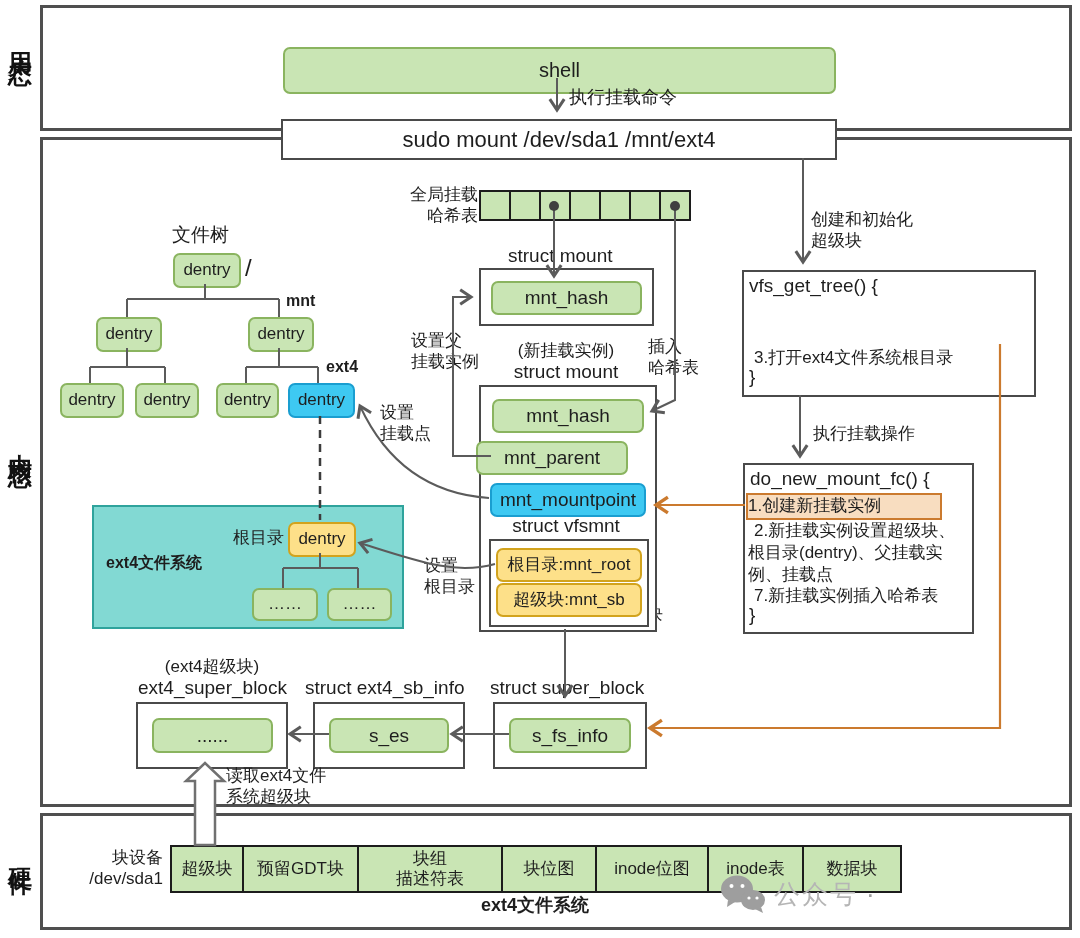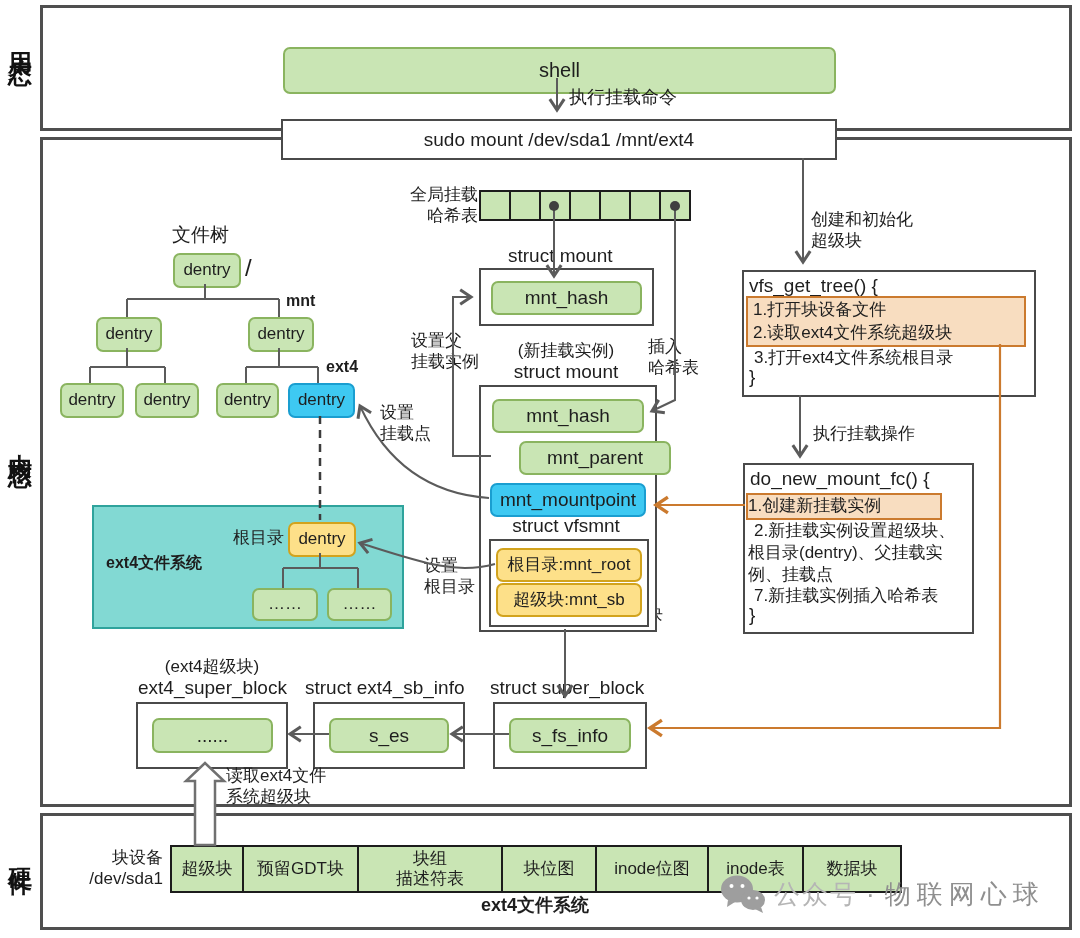--- a/index.html
+++ b/index.html
@@ -39,21 +39,21 @@
   <div class="band" style="left:40px;top:813px;width:1026px;height:111px;"></div>
 
   <div class="vlabel" style="left:4px;top:32px;">用户态</div>
   <div class="vlabel" style="left:4px;top:434px;">内核态</div>
   <div class="vlabel" style="left:4px;top:848px;">硬件</div>
 
   <div class="abs g cent" style="left:283px;top:47px;width:549px;height:43px;font-size:20px;">
     <span>shell</span>
   </div>
   <div class="abs t17" style="left:569px;top:87px;font-size:18px;">执行挂载命令</div>
-  <div class="abs w cent" style="left:281px;top:119px;width:552px;height:37px;font-size:19px;z-index:3;">
+  <div class="abs w cent" style="left:281px;top:119px;width:552px;height:37px;font-size:22px;z-index:3;">
     <span>sudo mount  /dev/sda1  /mnt/ext4</span>
   </div>
 
   <div class="abs t19" style="left:172px;top:222px;">文件树</div>
   <div class="abs g cent t17" style="left:173px;top:253px;width:64px;height:31px;">dentry</div>
   <div class="abs" style="left:245px;top:254px;font-size:24px;">/</div>
   <div class="abs g cent t17" style="left:96px;top:317px;width:62px;height:31px;">dentry</div>
   <div class="abs g cent t17" style="left:248px;top:317px;width:62px;height:31px;">dentry</div>
   <div class="abs t20b" style="left:286px;top:292px;">mnt</div>
   <div class="abs g cent t17" style="left:60px;top:383px;width:60px;height:31px;">dentry</div>
@@ -85,35 +85,31 @@
   <div class="abs t17 pre" style="left:380px;top:403px;">设置
 挂载点</div>
   <div class="abs t17 pre" style="left:424px;top:556px;">设置
 根目录</div>
   <div class="abs t17" style="left:578px;top:604px;">设置超级块</div>
 
   <div class="abs t17 cent" style="left:479px;top:341px;width:174px;">(新挂载实例)</div>
   <div class="abs t19 cent" style="left:479px;top:361px;width:174px;">struct mount</div>
   <div class="abs w" style="left:479px;top:385px;width:174px;height:243px;"></div>
   <div class="abs g cent t19" style="left:492px;top:399px;width:148px;height:30px;">mnt_hash</div>
-  <div class="abs g cent t19" style="left:519px;top:441px;width:148px;height:30px;">mnt_parent</div>
+  <div class="abs g cent t19" style="left:476px;top:441px;width:148px;height:30px;">mnt_parent</div>
   <div class="abs b cent t19" style="left:490px;top:483px;width:152px;height:30px;">mnt_mountpoint</div>
   <div class="abs t19 cent" style="left:479px;top:515px;width:174px;">struct vfsmnt</div>
   <div class="abs w" style="left:489px;top:539px;width:156px;height:84px;"></div>
   <div class="abs y cent t17" style="left:496px;top:548px;width:142px;height:30px;">根目录:mnt_root</div>
   <div class="abs y cent t17" style="left:496px;top:583px;width:142px;height:30px;">超级块:mnt_sb</div>
 
   <div class="abs t17 pre" style="left:811px;top:210px;">创建和初始化
 超级块</div>
   <div class="abs w" style="left:742px;top:270px;width:290px;height:123px;"></div>
   <div class="abs code" style="left:749px;top:275px;">vfs_get_tree() {</div>
-  <div class="abs hl" style="left:746px;top:296px;width:276px;height:47px;">
-    <div class="t17" style="padding:2px 0 0 5px;">1.打开块设备文件</div>
-    <div class="t17" style="padding:2px 0 0 5px;">2.读取ext4文件系统超级块</div>
-  </div>
   <div class="abs t17" style="left:754px;top:348px;">3.打开ext4文件系统根目录</div>
   <div class="abs code" style="left:749px;top:366px;">}</div>
 
   <div class="abs t17" style="left:813px;top:424px;">执行挂载操作</div>
   <div class="abs w" style="left:743px;top:463px;width:227px;height:167px;"></div>
   <div class="abs code" style="left:750px;top:468px;">do_new_mount_fc() {</div>
   <div class="abs hl cent t17" style="left:746px;top:493px;width:192px;height:23px;justify-content:flex-start;">1.创建新挂载实例</div>
   <div class="abs t17" style="left:748px;top:520px;width:220px;line-height:1.28;text-indent:6px;">2.新挂载实例设置超级块、根目录(dentry)、父挂载实例、挂载点</div>
   <div class="abs t17" style="left:754px;top:586px;">7.新挂载实例插入哈希表</div>
   <div class="abs code" style="left:749px;top:604px;">}</div>
@@ -160,21 +156,20 @@
         <circle cx="11.5" cy="12" r="2" fill="#fff"></circle>
         <circle cx="22.5" cy="12" r="2" fill="#fff"></circle>
         <ellipse cx="33" cy="26" rx="12" ry="10" fill="#9e9e9e"></ellipse>
         <path d="M41 33 L43 39 L35 35 Z" fill="#9e9e9e"></path>
         <circle cx="29" cy="24" r="1.6" fill="#fff"></circle>
         <circle cx="37" cy="24" r="1.6" fill="#fff"></circle>
       </svg>
     </span>
     <span class="wm" style="color:#b5b5b5;">公众号</span>
     <span class="wm" style="color:#9b9b9b;">·</span>
-    <span class="wm" style="color:#8f8f8f;letter-spacing:6px;">物联网心球</span>
   </div>
 
   <svg class="overlay" width="1080" height="938" viewBox="0 0 1080 938">
     <defs>
       <marker id="mg" viewBox="0 0 10 10" refX="7" refY="5" markerWidth="9" markerHeight="9" orient="auto-start-reverse">
         <path d="M1,1 L7,5 L1,9" fill="none" stroke="#5b5b5b" stroke-width="1.7"></path>
       </marker>
       <marker id="mo" viewBox="0 0 10 10" refX="7" refY="5" markerWidth="9" markerHeight="9" orient="auto-start-reverse">
         <path d="M1,1 L7,5 L1,9" fill="none" stroke="#cb7a2e" stroke-width="1.7"></path>
       </marker>

